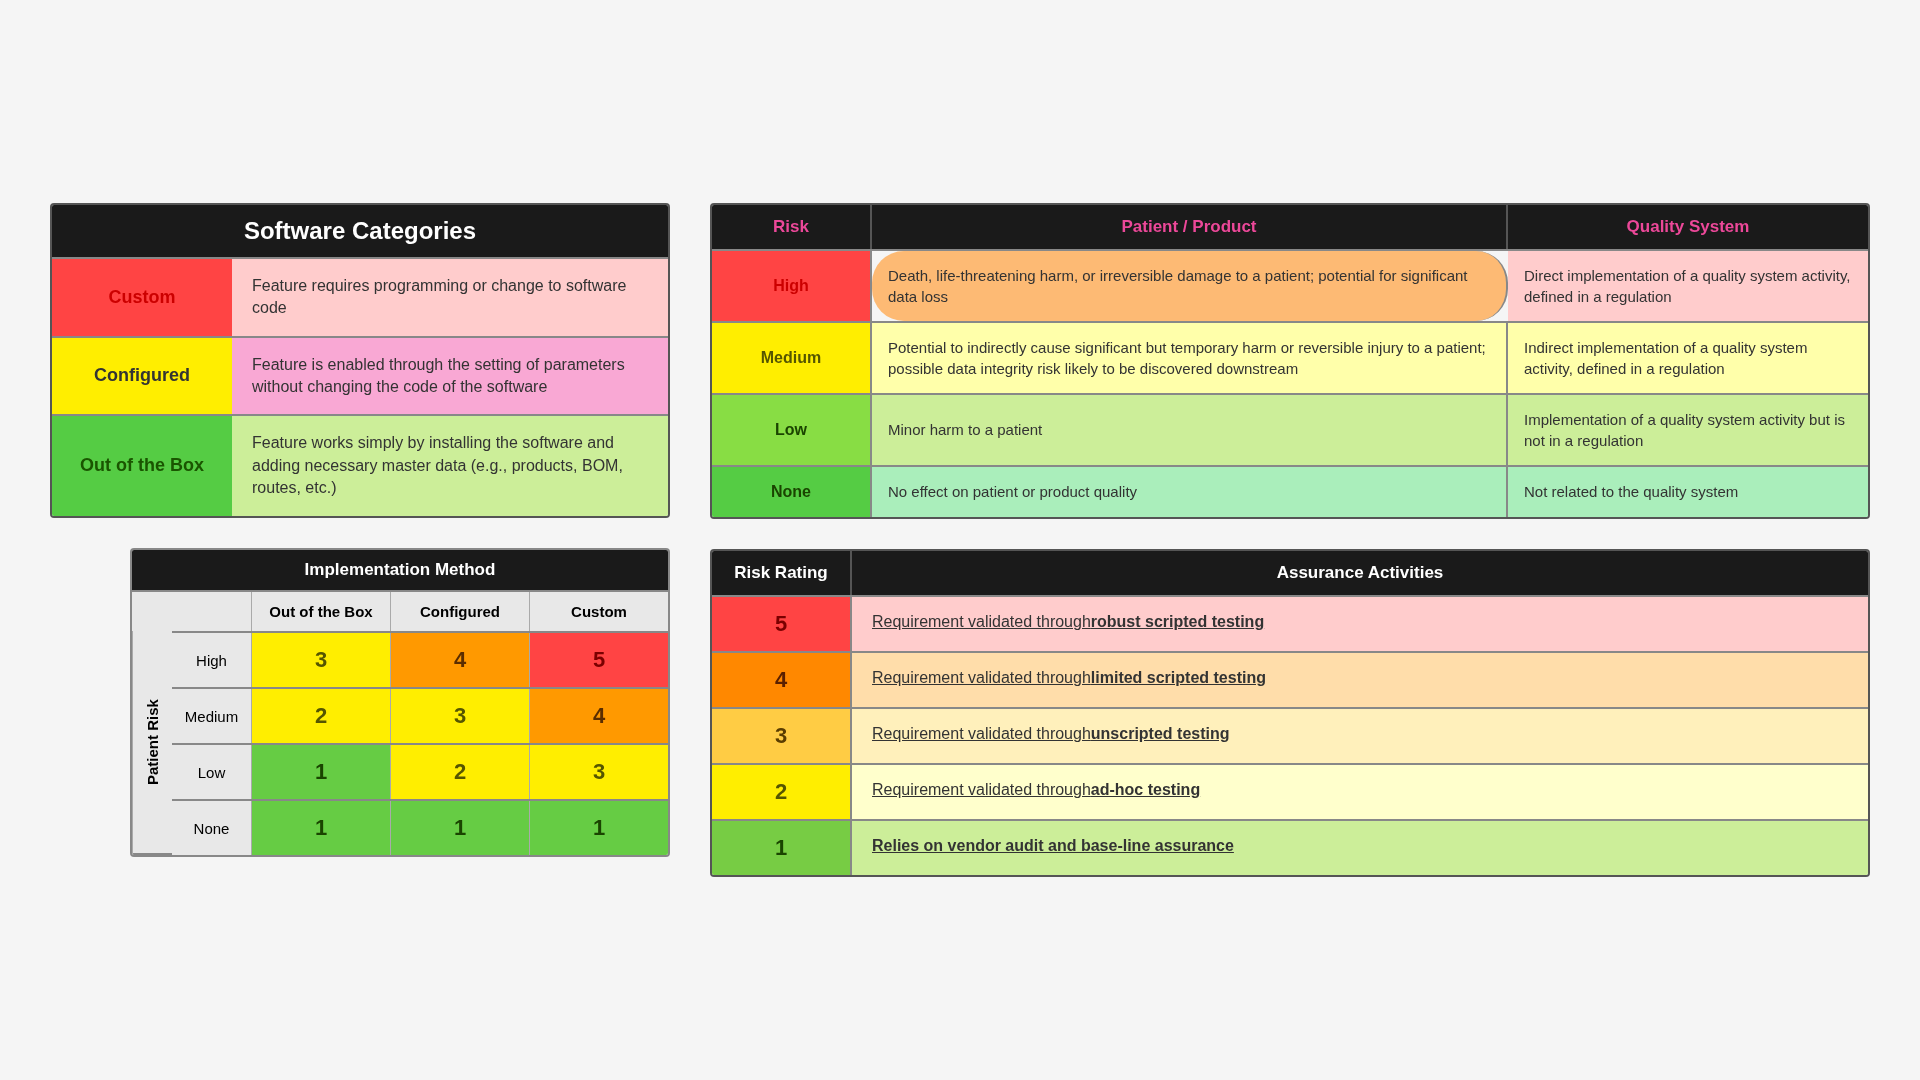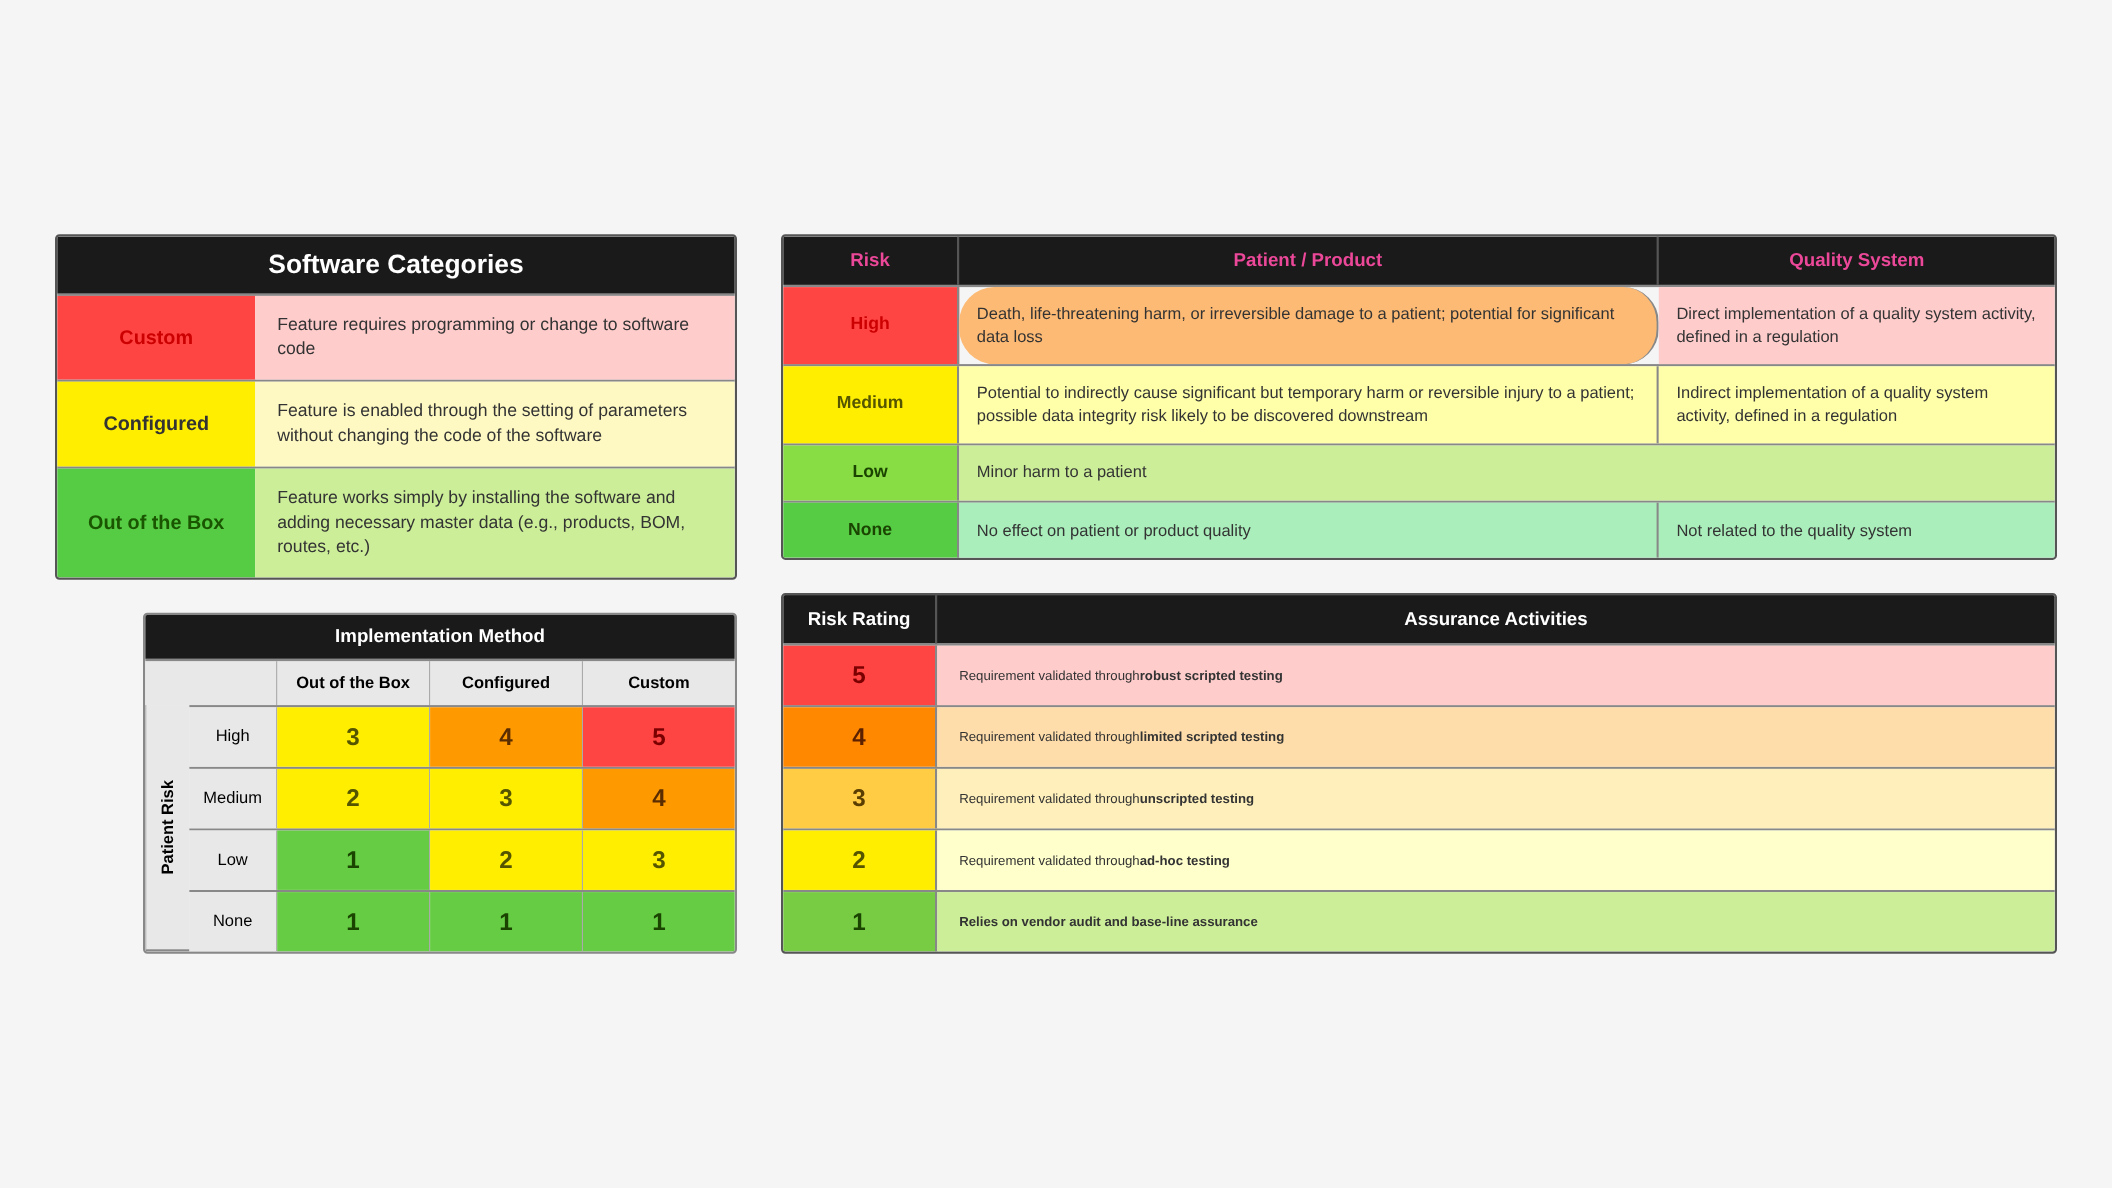--- a/index.html
+++ b/index.html
@@ -67,21 +67,21 @@
       padding: 16px 20px;
       font-size: 16px;
       color: #333;
       display: flex;
       align-items: center;
       line-height: 1.4;
     }
     .sc-row.custom .sc-label { background: #ff4444; color: #cc0000; }
     .sc-row.custom .sc-desc { background: #ffcccc; }
     .sc-row.configured .sc-label { background: #ffee00; color: #333; }
-    .sc-row.configured .sc-desc { background: #fef9c3; }
+    .sc-row.configured .sc-desc { background: #f9a8d4; }
     .sc-row.outofbox .sc-label { background: #55cc44; color: #1a5500; }
     .sc-row.outofbox .sc-desc { background: #ccee99; }
 
     
     .impl-method {
       border: 2px solid #888;
       border-radius: 4px;
       overflow: hidden;
       margin-left: 80px;
     }
@@ -257,24 +257,25 @@
       align-items: center;
       justify-content: center;
       font-weight: bold;
       font-size: 22px;
       border-right: 2px solid #888;
       padding: 14px 8px;
     }
     .assurance-desc {
       flex: 1;
       padding: 14px 20px;
-      font-size: 12px;
-      display: flex;
-      align-items: center;
+      font-size: 16px;
+      display: flex;
+      align-items: flex-start;
       line-height: 1.4;
+      text-decoration: underline;
     }
     .assurance-desc b { font-weight: bold; }
 
     .ar-5 .assurance-rating { background: #ff4444; color: #7a0000; }
     .ar-5 .assurance-desc { background: #ffcccc; color: #333; }
     .ar-4 .assurance-rating { background: #ff8800; color: #5a2000; }
     .ar-4 .assurance-desc { background: #ffddaa; color: #333; }
     .ar-3 .assurance-rating { background: #ffcc44; color: #5a3d00; }
     .ar-3 .assurance-desc { background: #fff0bb; color: #333; }
     .ar-2 .assurance-rating { background: #ffee00; color: #555500; }
@@ -366,20 +367,21 @@
 
       <div class="risk-row medium">
         <div class="risk-cell risk-cell-label">Medium</div>
         <div class="risk-cell risk-cell-desc">Potential to indirectly cause significant but temporary harm or reversible injury to a patient; possible data integrity risk likely to be discovered downstream</div>
         <div class="risk-cell risk-cell-qs">Indirect implementation of a quality system activity, defined in a regulation</div>
       </div>
 
       <div class="risk-row low">
         <div class="risk-cell risk-cell-label">Low</div>
         <div class="risk-cell risk-cell-desc">Minor harm to a patient</div>
+        <div class="risk-cell risk-cell-qs">Implementation of a quality system activity but is not in a regulation</div>
       </div>
 
       <div class="risk-row none">
         <div class="risk-cell risk-cell-label">None</div>
         <div class="risk-cell risk-cell-desc">No effect on patient or product quality</div>
         <div class="risk-cell risk-cell-qs">Not related to the quality system</div>
       </div>
     </div>
 
     <div class="assurance-table">

